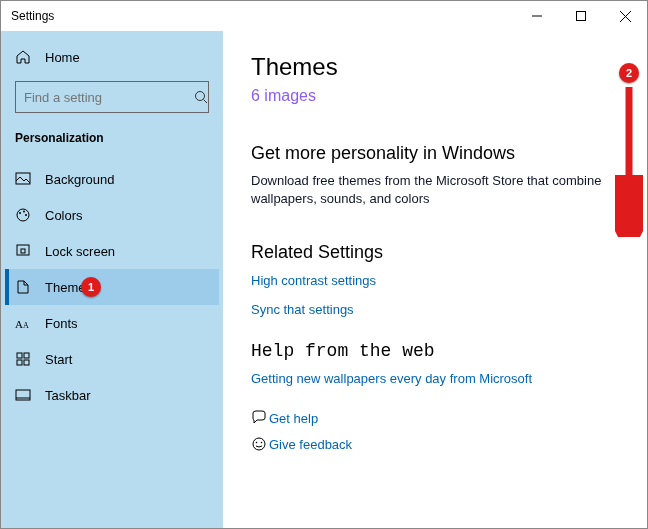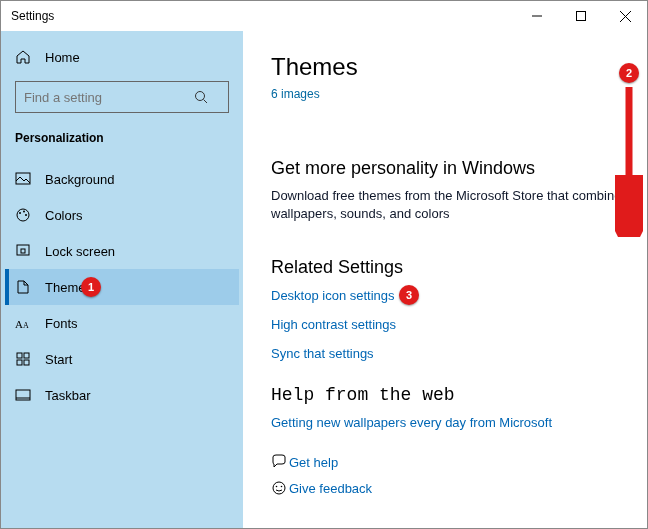--- a/index.html
+++ b/index.html
@@ -3,33 +3,33 @@
 <meta charset="utf-8">
 <style>
   * { box-sizing: border-box; margin: 0; padding: 0; }
   body { font-family: "Segoe UI", Arial, sans-serif; font-size: 13px; color: #000; background: #fff; }
   .window { width: 648px; height: 529px; border: 1px solid #888; display: flex; flex-direction: column; position: relative; }
   .titlebar { height: 30px; display: flex; align-items: center; justify-content: space-between; padding-left: 10px; gap: 16px; }
   .titlebar .title { font-size: 12px; }
   .titlebar .btns { display: flex; }
   .titlebar .btn { width: 44px; height: 30px; display: flex; align-items: center; justify-content: center; font-size: 13px; font-family: sans-serif; }
   .body { flex: 1; display: flex; overflow: hidden; }
-  .sidebar { width: 242px; background: #b7dcf0; padding: 8px 4px 8px 4px; display: flex; flex-direction: column; }
+  .sidebar { width: 222px; background: #b7dcf0; padding: 8px 4px 8px 4px; display: flex; flex-direction: column; }
   .nav-item { display: flex; align-items: center; height: 36px; padding: 0 10px; cursor: default; gap: 14px; }
   .nav-item.selected { background: #9dccea; position: relative; }
   .nav-item.selected::before { content: ""; position: absolute; left: 0; top: 0; bottom: 0; width: 4px; background: #0066b4; }
   .nav-item .icon { width: 16px; height: 16px; display: flex; align-items: center; justify-content: center; }
   .nav-item .label { font-size: 13px; }
   .search { margin: 6px 10px 14px 10px; height: 32px; border: 1px solid #666; background: #b7dcf0; display: flex; align-items: center; padding: 0 8px; }
   .search input { border: none; background: transparent; outline: none; font-size: 13px; color: #555; width: 170px; }
   .section-header { font-size: 12px; font-weight: 600; padding: 4px 10px 10px 10px; }
   .nav-list { display: flex; flex-direction: column; margin-top: 6px; }
   .content { flex: 1; padding: 22px 20px 10px 28px; overflow: hidden; position: relative; }
   .h1 { font-size: 24px; font-weight: 400; margin-bottom: 6px; }
-  .sub { font-size: 12px; color: #0369a1; margin-bottom: 57px; }
+  .sub { font-size: 16px; color: #8b5cf6; margin-bottom: 38px; }
   .h2 { font-size: 18px; font-weight: 400; margin-bottom: 8px; }
   .desc { font-size: 13px; color: #0f172a; line-height: 1.4; margin-bottom: 34px; }
   .link { color: #0066b4; font-size: 13px; display: block; margin-bottom: 14px; cursor: pointer; }
   .help-row { display: flex; align-items: center; gap: 2px; margin-bottom: 10px; }
   .help-row .icon { width: 16px; height: 16px; }
   .help-row .link { margin: 0; }
   .badge { position: absolute; width: 20px; height: 20px; border-radius: 50%; background: #e01b1b; color: #fff; font-size: 11px; font-weight: bold; display: flex; align-items: center; justify-content: center; box-shadow: 0 1px 2px rgba(0,0,0,0.4); z-index: 10; }
   .arrow-ann { position: absolute; z-index: 9; }
   svg { display: block; }
 </style>
@@ -157,24 +157,20 @@
     </div>
 
     <div class="content">
       <div class="h1">Themes</div>
       <div class="sub">6 images</div>
 
       <div class="h2">Get more personality in Windows</div>
       <div class="desc">Download free themes from the Microsoft Store that combine wallpapers, sounds, and colors</div>
 
       <div class="h2" style="margin-bottom:10px;">Related Settings</div>
-      <div style="position:relative; display:inline-block;">
-        <a class="link">Desktop icon settings</a>
-        <span class="badge" style="left:128px; top:-3px;">3</span>
-      </div>
       <a class="link">High contrast settings</a>
       <a class="link">Sync that settings</a>
 
       <div class="h2" style="margin-top:24px; margin-bottom:10px;font-family:Liberation Mono, monospace;">Help from the web</div>
       <a class="link" style="margin-bottom:24px;">Getting new wallpapers every day from Microsoft</a>
 
       <div class="help-row">
         <span class="icon">
             <svg width="16" height="16" viewBox="0 0 16 16">
               <path d="M2 3 Q2 1 5 1 L11 1 Q14 1 14 3 L14 8 Q14 10 11 10 L6 10 L3 13 L3 10 Q2 10 2 8 Z" fill="none" stroke="#000"></path>

